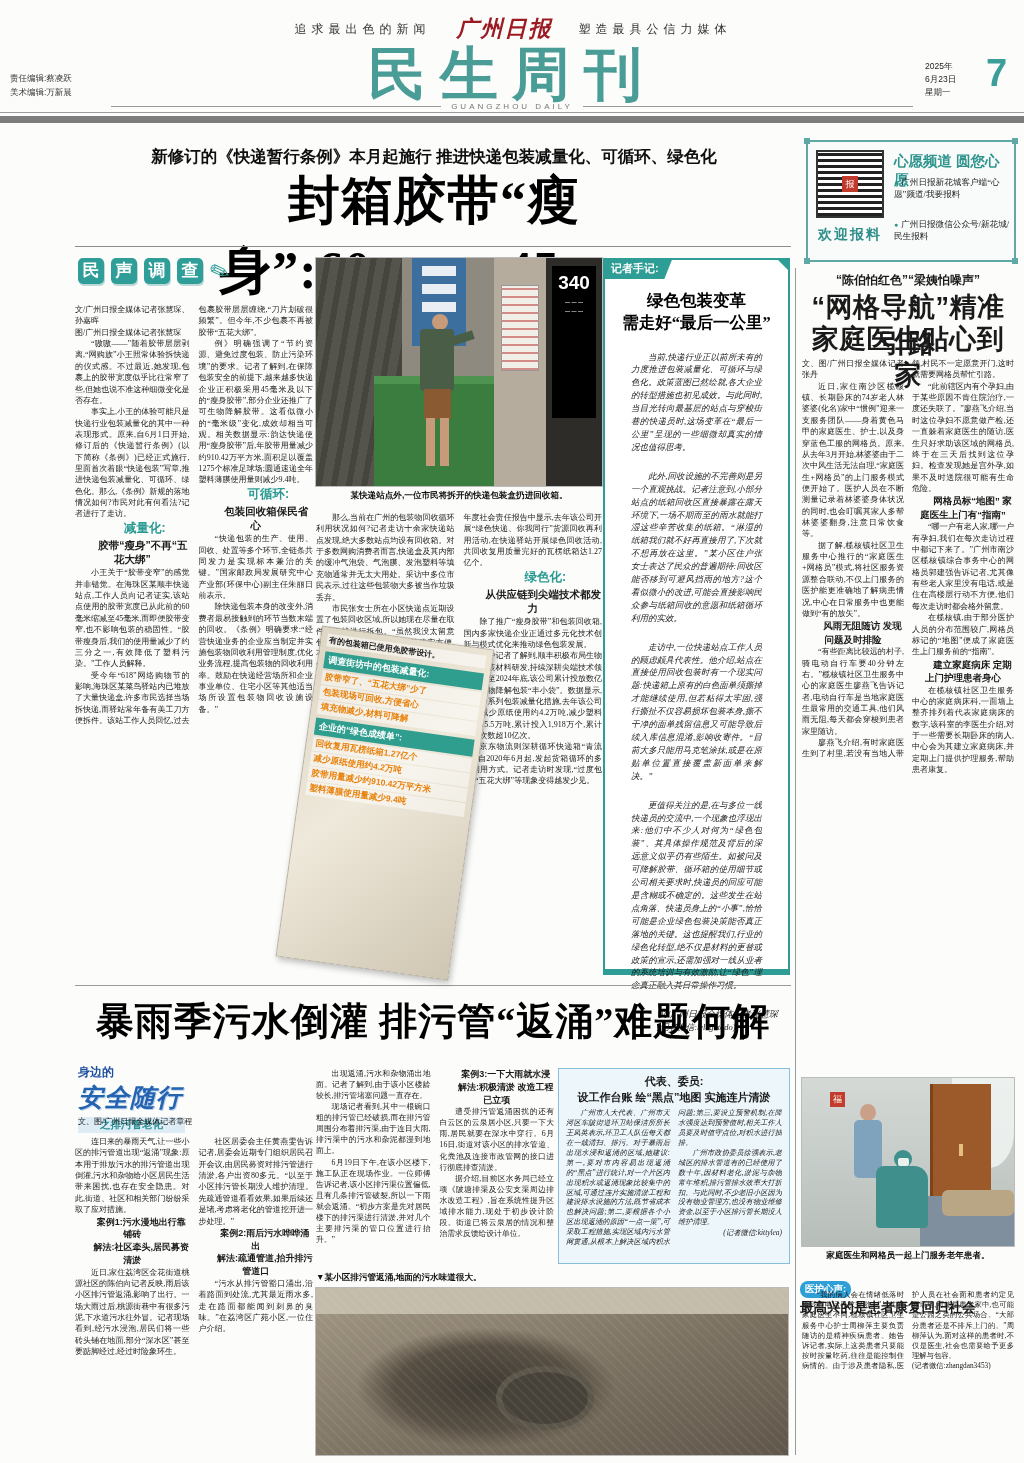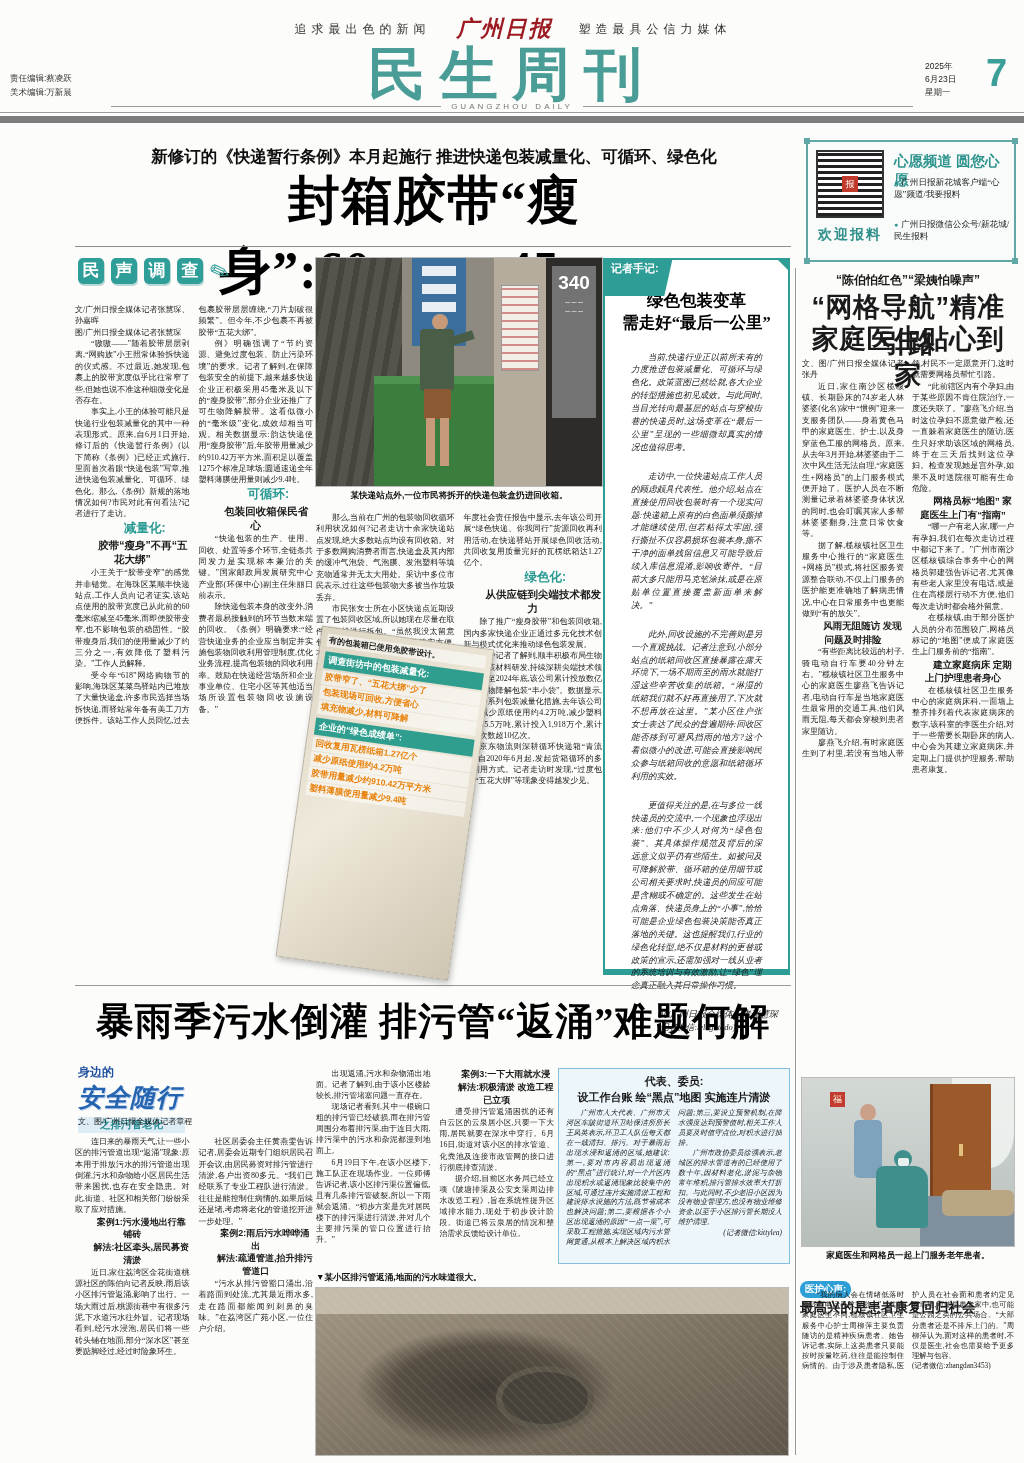--- a/index.html
+++ b/index.html
@@ -75,21 +75,21 @@
   .card-cap{font-size:8px;font-weight:bold;color:#222;background:rgba(255,255,255,.55);padding:1px 2px;
       margin-bottom:5px;font-family:"Liberation Sans",sans-serif;}
   .band{background:#2f9e8e;color:#fff;font-family:"Liberation Sans",sans-serif;font-weight:bold;
       font-size:9px;padding:2px 4px;margin:4px 0 2px;}
   .ival{color:#e8820c;font-weight:bold;font-size:8.6px;font-family:"Liberation Sans",sans-serif;
       background:rgba(255,255,255,.5);padding:1px 3px;margin:1px 0;}
   
   .note{top:258px;left:603px;width:187px;height:717px;border:2px solid #2e9d96;border-bottom-width:6px;
       background:#fff;box-sizing:border-box;}
   .note-label{position:absolute;left:-2px;top:-2px;background:#2e9d96;color:#fff;font-weight:bold;
-      font-size:11px;font-family:"Liberation Sans",sans-serif;padding:3px 14px 20px 8px;
+      font-size:11px;font-family:"Liberation Sans",sans-serif;padding:3px 14px 3px 8px;
       clip-path:polygon(0 0,100% 0,88% 100%,0 100%);}
   .note-corner{position:absolute;right:-2px;top:-2px;width:0;height:0;border-top:14px solid #2e9d96;
       border-left:14px solid transparent;}
   .note-title{margin:30px 8px 8px;text-align:center;font-weight:bold;font-size:16.5px;line-height:1.35;color:#000;}
   .note-body{margin:0 10px;font-size:8.5px;line-height:1.52;font-style:italic;text-align:justify;}
   .note-body p{margin:16px;text-indent:2em;}
   .note-sign{margin:6px 10px 0;font-size:9px;text-align:right;font-style:italic;}
   .note-wechat{margin:1px 10px;font-size:8.5px;text-align:center;font-style:italic;}
   
   .vrule{top:268px;left:795px;width:1px;height:1187px;background:#9a9a9a;}
@@ -137,21 +137,21 @@
   
   .ph{position:absolute;}
   .p1-tarp{left:0;top:0;width:86px;height:228px;background:repeating-linear-gradient(100deg,#55544c 0 9px,#45443d 9px 15px);}
   .p1-sign{left:96px;top:0;width:54px;height:88px;background:#3d6f9e;}
   .p1-sign i{display:block;margin:8px auto;width:34px;height:10px;background:#e8eef4;}
   .p1-cab{left:58px;top:118px;width:122px;height:110px;background:#3a7d3f;border-top:8px solid #4e9350;}
   .p1-pillar{left:178px;top:0;width:52px;height:228px;background:#b5ac9e;}
   .p1-poster{left:186px;top:28px;width:36px;height:84px;background:#f2efe8;outline:1px solid #999;
      background-image:repeating-linear-gradient(0deg,rgba(180,40,40,.5) 0 2px,transparent 2px 8px);}
   .p1-dark{left:230px;top:0;width:56px;height:228px;background:#2e2c29;}
-  .p1-red{left:236px;top:8px;width:44px;height:152px;background:#737373;color:#fff;text-align:center;
+  .p1-red{left:236px;top:8px;width:44px;height:152px;background:#000000;color:#fff;text-align:center;
      font-family:"Liberation Sans",sans-serif;font-weight:bold;font-size:19px;padding-top:6px;box-sizing:border-box;}
   .p1-red small{display:block;font-size:5px;margin-top:4px;line-height:1.8;opacity:.85;}
   .p1-head{left:116px;top:56px;width:16px;height:16px;border-radius:50%;background:#c79b7a;}
   .p1-body{left:104px;top:71px;width:34px;height:62px;background:#4a5d46;border-radius:4px;}
   .p1-arm{left:132px;top:76px;width:26px;height:9px;background:#4a5d46;transform:rotate(-18deg);}
   .p1-shorts{left:108px;top:131px;width:27px;height:30px;background:#8a5a33;}
   .p1-leg1{left:110px;top:160px;width:9px;height:48px;background:#c79b7a;}
   .p1-leg2{left:124px;top:160px;width:9px;height:48px;background:#c79b7a;}
   .p2-wall{left:0;top:0;width:212px;height:168px;background:linear-gradient(#d4d9d6,#b7beba);}
   .p2-ward{left:128px;top:6px;width:58px;height:140px;background:#9c5a2a;border-left:3px solid #7c441e;}
@@ -285,22 +285,22 @@
 
   <div class="abs note">
     <div class="note-label">记者手记:</div>
     <div class="note-corner"></div>
     <div class="note-title">
       <div>绿色包装变革</div>
       <div>需走好“最后一公里”</div>
     </div>
     <div class="note-body">
       <p>当前,快递行业正以前所未有的力度推进包装减量化、可循环与绿色化。政策蓝图已然绘就,各大企业的转型措施也初见成效。与此同时,当目光转向最基层的站点与穿梭街巷的快递员时,这场变革在“最后一公里”呈现的一些细微却真实的情况也值得思考。</p>
+      <p>此外,回收设施的不完善则是另一个直观挑战。记者注意到,小部分站点的纸箱回收区直接暴露在露天环境下,一场不期而至的雨水就能打湿这些辛苦收集的纸箱。“淋湿的纸箱我们就不好再直接用了,下次就不想再放在这里。”某小区住户张女士表达了民众的普遍期待:回收区能否移到可避风挡雨的地方?这个看似微小的改进,可能会直接影响民众参与纸箱回收的意愿和纸箱循环利用的实效。</p>
       <p>走访中,一位快递站点工作人员的顾虑颇具代表性。他介绍,站点在直接使用回收包装时有一个现实问题:快递箱上原有的白色面单须撕掉才能继续使用,但若粘得太牢固,强行撕扯不仅容易损坏包装本身,撕不干净的面单残留信息又可能导致后续入库信息混淆,影响收寄件。“目前大多只能用马克笔涂抹,或是在原贴单位置直接覆盖新面单来解决。”</p>
-      <p>此外,回收设施的不完善则是另一个直观挑战。记者注意到,小部分站点的纸箱回收区直接暴露在露天环境下,一场不期而至的雨水就能打湿这些辛苦收集的纸箱。“淋湿的纸箱我们就不好再直接用了,下次就不想再放在这里。”某小区住户张女士表达了民众的普遍期待:回收区能否移到可避风挡雨的地方?这个看似微小的改进,可能会直接影响民众参与纸箱回收的意愿和纸箱循环利用的实效。</p>
       <p>更值得关注的是,在与多位一线快递员的交流中,一个现象也浮现出来:他们中不少人对何为“绿色包装”、其具体操作规范及背后的深远意义似乎仍有些陌生。如被问及可降解胶带、循环箱的使用细节或公司相关要求时,快递员的回应可能是含糊或不确定的。这些发生在站点角落、快递员身上的“小事”,恰恰可能是企业绿色包装决策能否真正落地的关键。这也提醒我们,行业的绿色化转型,绝不仅是材料的更替或政策的宣示,还需加强对一线从业者的系统培训与有效激励,让“绿色”理念真正融入其日常操作习惯。</p>
     </div>
     <div class="note-sign">文/广州日报全媒体记者张慧琛</div>
     <div class="note-wechat">(记者微信:lelegotodo)</div>
   </div>
 
   <div class="abs vrule"></div>
 
   <div class="abs grid-kicker">“陈伯怕红色”“梁姨怕噪声”</div>
   <div class="abs grid-h1">“网格导航”精准引路</div>
@@ -356,21 +356,21 @@
     <div><span class="s2">安全随行</span></div>
     <span class="s3">之排污管老化</span>
   </div>
   <div class="abs flood-byline">文、图/广州日报全媒体记者章程</div>
 
   <div class="abs floodL cols">
     <p>连日来的暴雨天气,让一些小区的排污管道出现“返涌”现象:原本用于排放污水的排污管道出现倒灌,污水和杂物给小区居民生活带来困扰,也存在安全隐患。对此,街道、社区和相关部门纷纷采取了应对措施。</p>
     <p class="chead">案例1:污水漫地出行靠铺砖</p>
     <p class="chead">解法:社区牵头,居民募资清淤</p>
     <p>近日,家住荔湾区金花街道桃源社区的陈伯向记者反映,雨后该小区排污管返涌,影响了出行。一场大雨过后,桃源街巷中有很多污泥,下水道污水往外冒。记者现场看到,经污水浸泡,居民们将一些砖头铺在地面,部分“深水区”甚至要踮脚经过,经过时险象环生。</p>
-    <p>社区居委会主任黄燕雯告诉记者,居委会近期专门组织居民召开会议,由居民募资对排污管进行清淤,各户出资80多元。“我们已经联系了专业工程队进行清淤。往往是能控制住病情的,如果后续还是堵,考虑将老化的管道挖开进一步处理。”</p>
+    <p>社区居委会主任黄燕雯告诉记者,居委会近期专门组织居民召开会议,由居民募资对排污管进行清淤,各户出资80多元。“以至于小区排污管长期没人维护清理。先疏通管道看看效果,如果后续还是堵,考虑将老化的管道挖开进一步处理。”</p>
     <p class="chead">案例2:雨后污水哗哗涌出</p>
     <p class="chead">解法:疏通管道,抬升排污管道口</p>
     <p>“污水从排污管豁口涌出,沿着路面到处流,尤其最近雨水多,走在路面都能闻到刺鼻的臭味。”在荔湾区广苑小区,一位住户介绍。</p>
   </div>
 
   <div class="abs floodM">
     <div class="cols" style="height:196px">
       <p>出现返涌,污水和杂物涌出地面。记者了解到,由于该小区楼龄较长,排污管堵塞问题一直存在。</p>
       <p>现场记者看到,其中一根碗口粗的排污管已经破损,而在排污管周围分布着排污渠,由于连日大雨,排污渠中的污水和杂泥都漫到地面上。</p>
       <p>6月19日下午,在该小区楼下,施工队正在现场作业。一位师傅告诉记者,该小区排污渠位置偏低,且有几条排污管破裂,所以一下雨就会返涌。“初步方案是先对居民楼下的排污渠进行清淤,并对几个主要排污渠的管口位置进行抬升。”</p>

